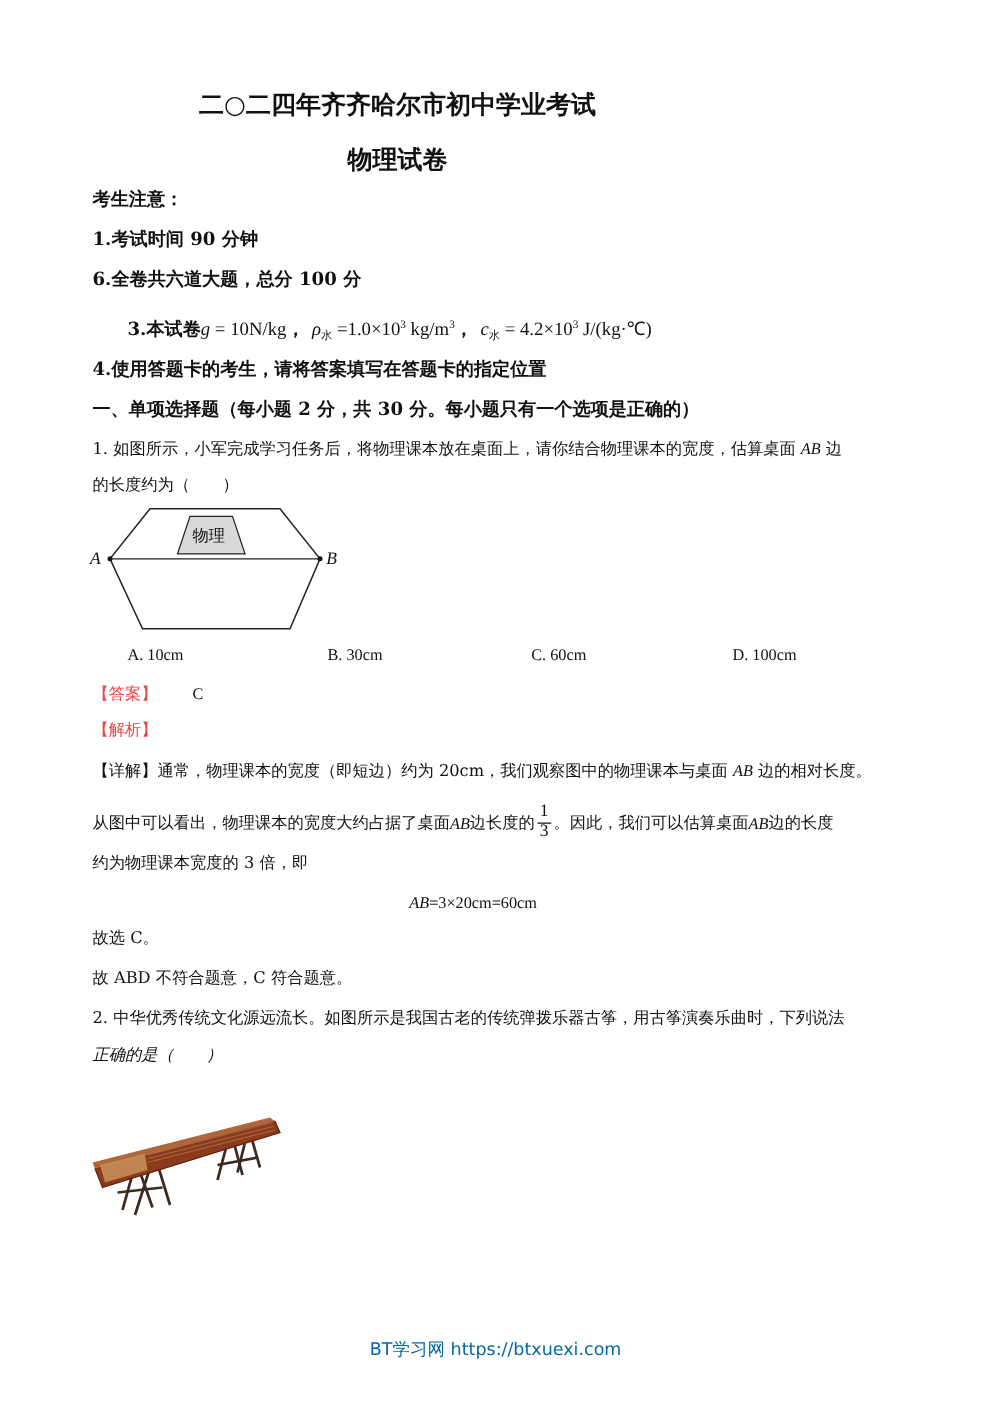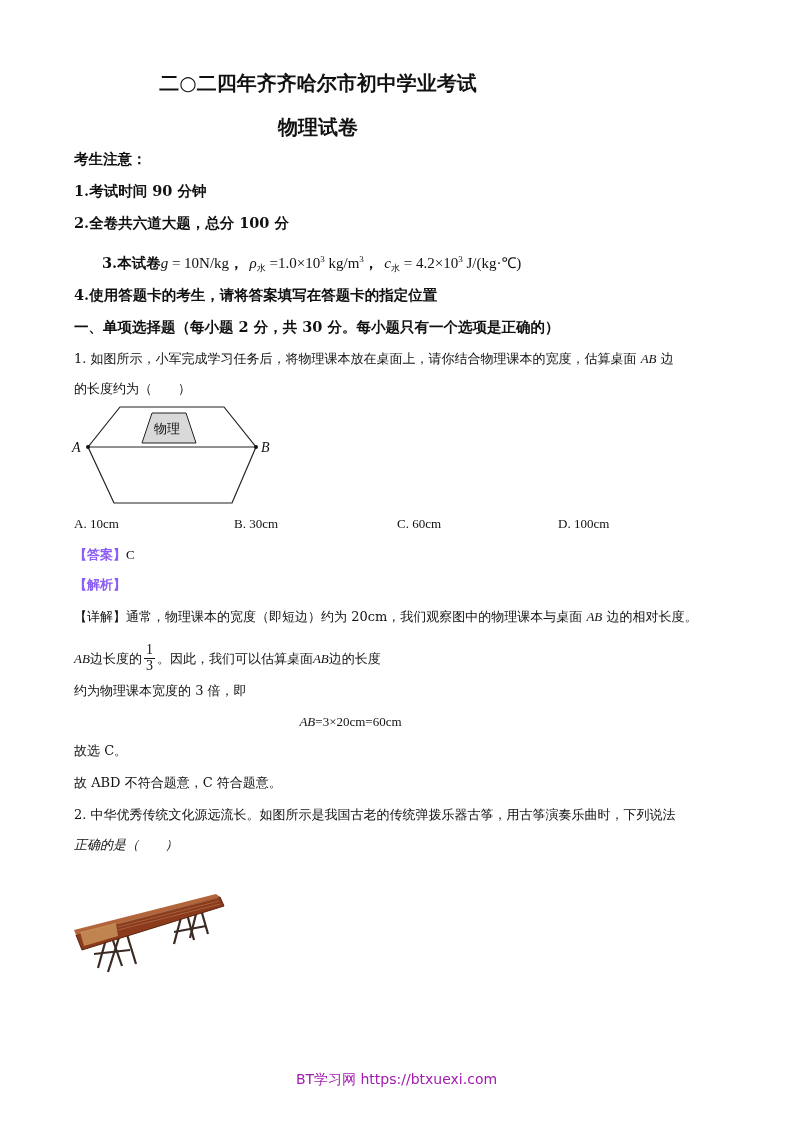--- a/index.html
+++ b/index.html
@@ -6,39 +6,39 @@
   body {
     width: 793px; height: 1122px; position: relative; overflow: hidden;
     font-family: "DejaVu Serif", "Liberation Serif", serif;
     color: #111;
   }
   .abs { position: absolute; white-space: nowrap; }
   .title { left: 0; width: 636px; text-align: center; font-weight: bold; font-size: 20px; }
   .bold { font-weight: bold; font-size: 14.5px; }
   .body { font-size: 13px; line-height: 1; }
   .it { font-style: italic; font-family: "Liberation Serif", serif; }
-  .ser { font-family: "Liberation Serif", serif; }
-  .blue { color: #8b5cf6; font-weight: bold; }
+  .ser { font-family: "Liberation Serif", serif; margin-left: 28px; }
+  .blue { color: #ef4444; }
   .frac { display: inline-block; vertical-align: middle; text-align: center; font-family: "Liberation Serif", serif; font-size: 14px; line-height: 1.05; margin: 0 2px; }
   .frac .num { display: block; border-bottom: 1px solid #111; padding: 0 2px; }
   .frac .den { display: block; padding: 0 2px; }
   .sup { font-size: 9px; vertical-align: 6px; }
   .sub { font-size: 9px; vertical-align: -3px; }
   .formula { font-family: "Liberation Serif", serif; font-weight: normal; font-size: 15px; }
-  .watermark { left: 0; width: 793px; text-align: center; font-family: "DejaVu Sans", sans-serif; font-size: 14px; color: #a21caf; }
+  .watermark { left: 0; width: 793px; text-align: center; font-family: "DejaVu Sans", sans-serif; font-size: 14px; color: #0369a1; }
 </style>
 </head>
 <body>
 
 <div class="abs title" style="top:70px;">二○二四年齐齐哈尔市初中学业考试</div>
 <div class="abs title" style="top:114px;">物理试卷</div>
 
 <div class="abs bold" style="left:74px; top:150px;">考生注意：</div>
 <div class="abs bold" style="left:74px; top:182px;">1.考试时间 90 分钟</div>
-<div class="abs bold" style="left:74px; top:214px;">2.全卷共六道大题，总分 100 分</div>
+<div class="abs bold" style="left:74px; top:214px;">6.全卷共六道大题，总分 100 分</div>
 <div class="abs bold" style="left:74px; top:252px;margin-left:28px;">
   <span>3.本试卷</span><span class="formula"><span class="it">g</span><span> = 10N/kg</span></span><span>，</span><span class="formula" style="margin-left:6px;"><span class="it">ρ</span><span class="sub" style="font-family:'DejaVu Sans',sans-serif;">水</span><span> =1.0×10</span><span class="sup">3</span><span> kg/m</span><span class="sup">3</span></span><span>，</span><span class="formula" style="margin-left:6px;"><span class="it">c</span><span class="sub" style="font-family:'DejaVu Sans',sans-serif;">水</span><span> = 4.2×10</span><span class="sup">3</span><span> J/(kg·℃)</span></span>
 </div>
 <div class="abs bold" style="left:74px; top:286px;">4.使用答题卡的考生，请将答案填写在答题卡的指定位置</div>
 
 <div class="abs bold" style="left:74px; top:318px;">一、单项选择题（每小题 2 分，共 30 分。每小题只有一个选项是正确的）</div>
 
 <div class="abs body" style="left:74px; top:352px;"><span>1. 如图所示，小军完成学习任务后，将物理课本放在桌面上，请你结合物理课本的宽度，估算桌面 </span><span class="it">AB</span><span> 边</span></div>
 <div class="abs body" style="left:74px; top:382px;">的长度约为（　　）</div>
 
@@ -59,20 +59,21 @@
 <div class="abs body ser" style="left:234px; top:517px;">B. 30cm</div>
 <div class="abs body ser" style="left:397px; top:517px;">C. 60cm</div>
 <div class="abs body ser" style="left:558px; top:517px;">D. 100cm</div>
 
 <div class="abs body" style="left:74px; top:548px;"><span class="blue">【答案】</span><span class="ser">C</span></div>
 <div class="abs body blue" style="left:74px; top:578px;">【解析】</div>
 
 <div class="abs body" style="left:74px; top:610px;"><span>【详解】</span><span>通常，物理课本的宽度（即短边）约为 20cm，我们观察图中的物理课本与桌面 </span><span class="it">AB</span><span> 边的相对长度。</span></div>
 
 <div class="abs body" style="left:74px; top:638px; height:40px; display:flex; align-items:center;">
+    <span>从图中可以看出，物理课本的宽度大约占据了桌面 </span>
     <span class="it">AB</span>
     <span> 边长度的</span>
     <span class="frac">
       <span class="num">1</span>
       <span class="den">3</span>
     </span>
     <span>。因此，我们可以估算桌面 </span>
     <span class="it">AB</span>
     <span> 边的长度</span>
   </div>

